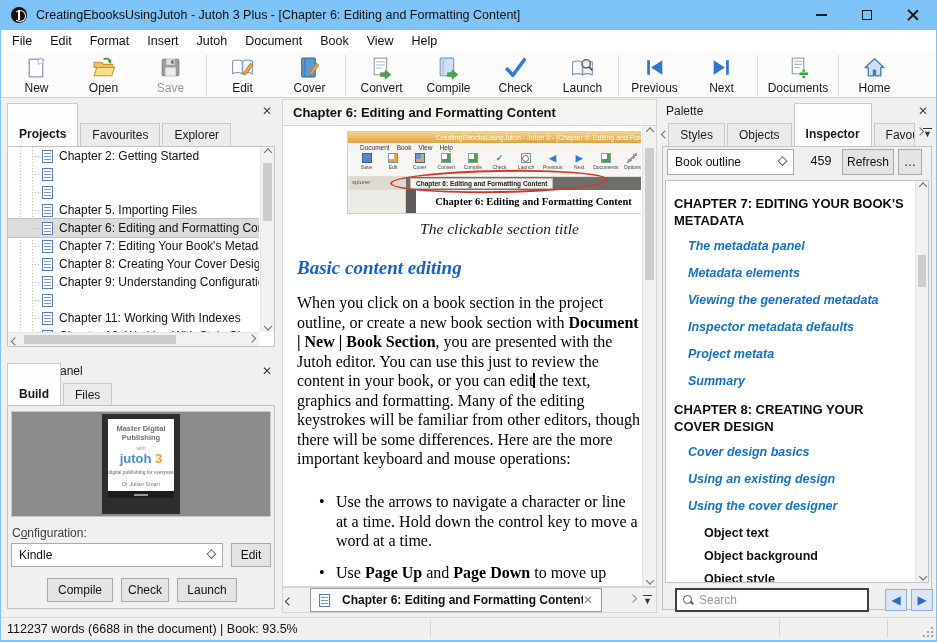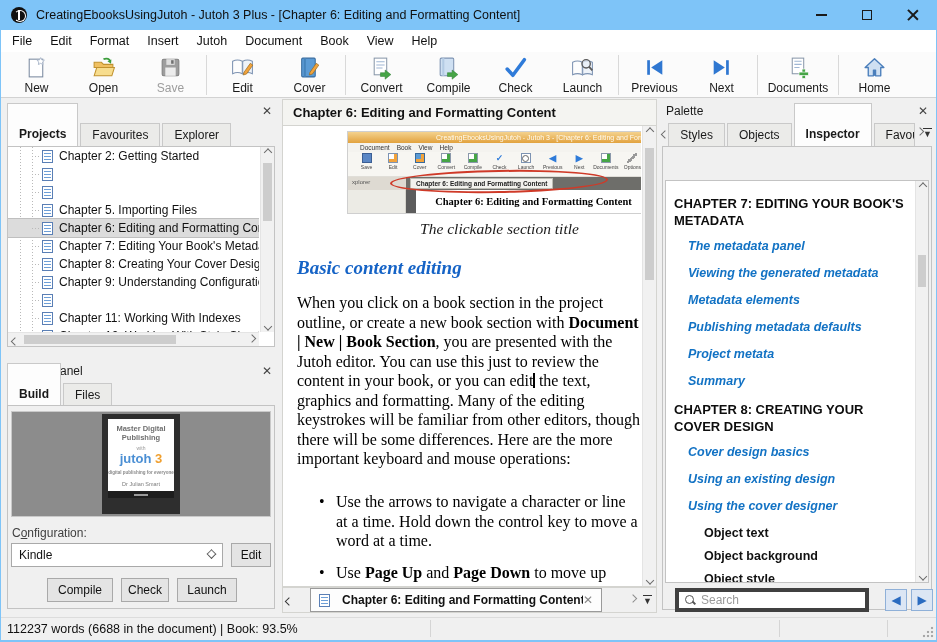--- a/index.html
+++ b/index.html
@@ -130,21 +130,21 @@
 #pal-combo { position:absolute; left:8px; top:1px; width:127px; height:26px; }
 #pal-count { position:absolute; left:142px; top:6px; width:40px; text-align:center; font-size:12.5px; color:#111; }
 #pal-refresh { position:absolute; left:183px; top:1px; width:52px; height:26px; }
 #pal-more { position:absolute; left:239px; top:1px; width:24px; height:26px; }
 #pal-list { position:absolute; left:6px; right:6px; top:80px; height:403px; background:#fff; border:1px solid #c3c3c3; overflow:hidden; }
 #pal-items { position:absolute; left:0; top:0; right:14px; bottom:0; overflow:hidden; padding-top:8px; }
 .pal-chapter { font-size:13px; font-weight:bold; color:#0d0d0d; line-height:17px; padding:0 6px 0 8px; margin:6px 0 10px; }
 .pal-link { font-size:12.5px; font-weight:bold; font-style:italic; color:#1272c4; padding-left:22px; margin-bottom:13px; }
 .pal-sub { font-size:12.5px; font-weight:bold; color:#111; padding-left:38px; margin-bottom:9px; }
 #pal-search-row { position:absolute; left:0; right:0; top:487px; height:26px; }
-#search-box { position:absolute; left:16px; top:1px; width:194px; height:24px; background:#fff; border:4px solid #404040; display:flex; align-items:center; padding:0 6px; }
+#search-box { position:absolute; left:16px; top:1px; width:194px; height:24px; background:#fff; border:2px solid #404040; display:flex; align-items:center; padding:0 6px; }
 .mag { position:relative; width:11px; height:11px; flex:0 0 11px; }
 .mag::before { content:""; position:absolute; left:0; top:0; width:7px; height:7px; border:1.8px solid #555; border-radius:50%; }
 .mag::after { content:""; position:absolute; left:7px; top:7px; width:4px; height:1.8px; background:#555; transform:rotate(45deg); }
 #search-box input { border:none; outline:none; flex:1; font-size:12px; margin-left:5px; font-family:"Liberation Sans",sans-serif; color:#222; min-width:0; }
 #search-box input::placeholder { color:#9a9a9a; }
 .nav-btn { position:absolute; top:2px; width:22px; height:22px; background:#dce6f4; border:1px solid #8fb0d8; display:flex; align-items:center; justify-content:center; font-size:12px; color:#2a6bc0; }
 
 #statusbar { position:absolute; left:0; top:617px; width:100%; height:23px; background:#f0f0f0; border-top:1px solid #dcdcdc; font-size:12.5px; color:#111; display:flex; align-items:center; padding-left:6px; }
 .sb-div { position:absolute; top:620px; height:17px; width:1px; background:#d5d5d5; }
 #grip { position:absolute; right:2px; bottom:2px; width:12px; height:12px;
@@ -535,27 +535,36 @@
     <div class="tab">Styles</div>
     <div class="tab">Objects</div>
     <div class="tab active">Inspector</div>
     <div class="tab" style="max-width:44px; overflow:hidden;">Favou</div>
     <div class="strip-arrow" style="align-self:center;">
         <div class="chev right"></div>
       </div>
     <span class="tablist-glyph" style="align-self:center;">▼</span>
   </div>
   <div class="page" style="left:3px; right:3px; top:46px; bottom:3px;"></div>
+  <div id="pal-controls">
+    <div class="combo" id="pal-combo">
+      <span>Book outline</span>
+      <span class="chev"></span>
+    </div>
+    <div id="pal-count">459</div>
+    <div class="btn" id="pal-refresh">Refresh</div>
+    <div class="btn" id="pal-more">…</div>
+  </div>
   <div id="pal-list">
     <div id="pal-items">
       <div class="pal-chapter">CHAPTER 7: EDITING YOUR BOOK'S METADATA</div>
       <div class="pal-link">The metadata panel</div>
+      <div class="pal-link">Metadata elements</div>
       <div class="pal-link">Viewing the generated metadata</div>
-      <div class="pal-link">Metadata elements</div>
-      <div class="pal-link">Publishing metadata defaults</div>
+      <div class="pal-link">Inspector metadata defaults</div>
       <div class="pal-link">Project metata</div>
       <div class="pal-link">Summary</div>
       <div class="pal-chapter">CHAPTER 8: CREATING YOUR COVER DESIGN</div>
       <div class="pal-link">Cover design basics</div>
       <div class="pal-link">Using an existing design</div>
       <div class="pal-link">Using the cover designer</div>
       <div class="pal-sub">Object text</div>
       <div class="pal-sub">Object background</div>
       <div class="pal-sub">Object style</div>
 

